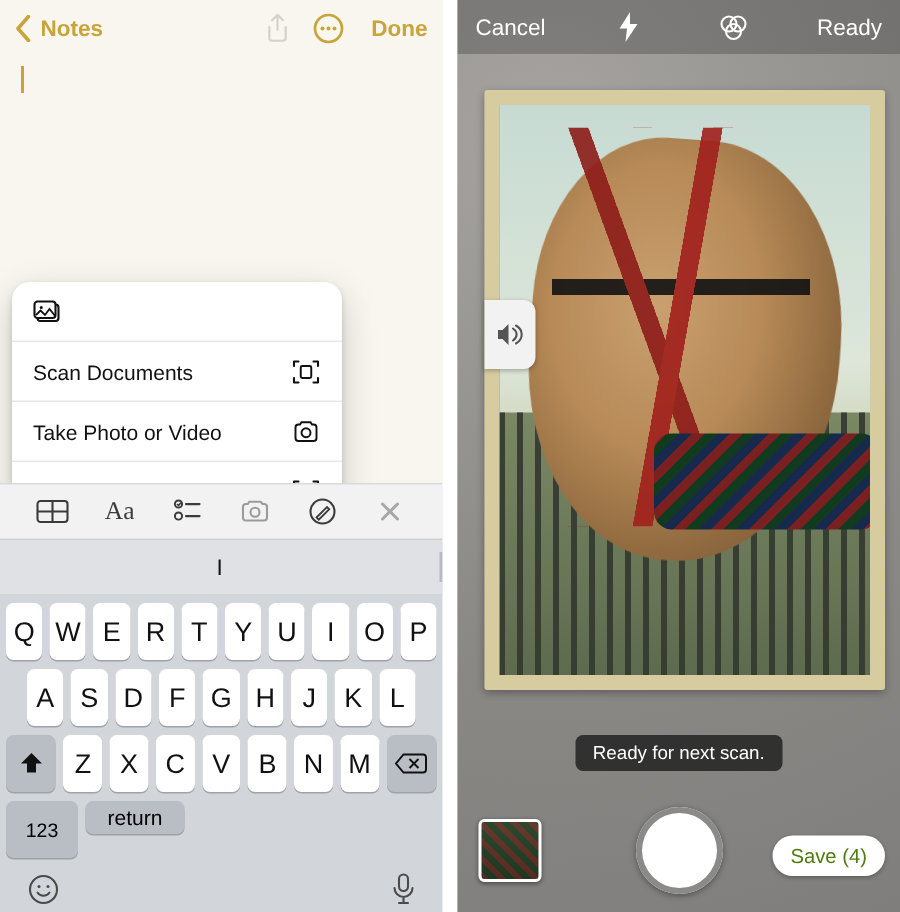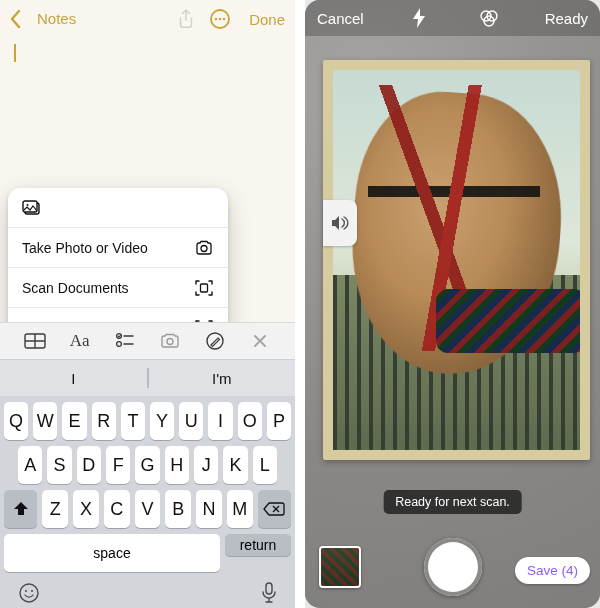--- a/index.html
+++ b/index.html
@@ -4,25 +4,25 @@
 <style>
   * { box-sizing: border-box; margin: 0; padding: 0; }
   html, body { width: 600px; height: 608px; overflow: hidden; font-family: -apple-system, "Helvetica Neue", Arial, sans-serif; }
   .stage { display: flex; width: 600px; height: 608px; background: #e8e8e8; }
   .phone { width: 295px; height: 608px; position: relative; overflow: hidden; }
   .gap   { width: 10px; height: 608px; background: #ffffff; }
 
   
   .left { background: #f8f6ee; }
   .nav { height: 38px; display: flex; align-items: center; padding: 0 10px; color: #c8a43c; font-size: 15px; }
-  .nav .back { display: flex; align-items: flex-start; gap: 16px; }
+  .nav .back { display: flex; align-items: flex-end; gap: 6px; font-weight: bold; }
   .nav .spacer { flex: 1; }
   .nav .share svg, .nav .more svg { display:block; }
   .nav .share { opacity: .35; margin-right: 14px; }
-  .nav .done { font-weight: 400; margin-left: 18px; }
+  .nav .done { font-weight: 700; margin-left: 18px; }
   .note-body { padding: 6px 14px; height: 150px; }
   .cursor { width: 2px; height: 18px; background: #c8a43c; }
 
   .action-sheet {
     position: absolute; left: 8px; width: 220px; top: 188px;
     background: #fff; border-radius: 12px;
     box-shadow: 0 2px 4px rgba(0,0,0,.15), 0 8px 24px rgba(0,0,0,.18);
     overflow: hidden;
   }
   .action-sheet .row {
@@ -56,21 +56,21 @@
   }
   .krow.mid { padding-left: 18px; padding-right: 18px; }
   .key.fn { background:#b9bdc4; }
   .botrow { display:flex; gap:5px; padding:6px 4px 0 4px; }
   .botrow .k123 { width:48px; height:38px; background:#b9bdc4; border-radius:5px; box-shadow:0 1px 0 #9fa2a7; display:flex; align-items:center; justify-content:center; font-size:13px;}
   .botrow .kspace { flex:1; height:38px; background:#fff; border-radius:5px; box-shadow:0 1px 0 #9fa2a7; display:flex; align-items:center; justify-content:center; font-size:14px;}
   .botrow .kret { width:66px; height:22px; background:#b9bdc4; border-radius:5px; box-shadow:0 1px 0 #9fa2a7; display:flex; align-items:center; justify-content:center; font-size:14px;}
   .kfoot { display:flex; justify-content:space-between; padding:10px 18px 0 18px; color:#4a4a4a; }
 
   
-  .right { background: #8f8f8e; border-radius: 15px; }
+  .right { background: #8f8f8e; }
   .bgstone { position:absolute; inset:0; background:
      radial-gradient(circle at 20% 15%, #a6a3a0 0%, #989693 30%, #8b8986 60%, #7f7e7c 100%);
   }
   .camnav {
     position:absolute; top:0; left:0; right:0; height:36px;
     display:flex; align-items:center; color:#fff; font-size:15px; padding:0 12px;
     background: rgba(60,60,60,.35);
   }
   .camnav .csp { flex:1; }
   .camnav .ic { width:28px; display:flex; justify-content:center; }
@@ -110,21 +110,21 @@
     background: rgba(30,30,30,.82); color:#fff; font-size:12.5px;
     padding:5px 12px; border-radius:5px;
   }
   .controls { position:absolute; left:0; right:0; bottom:0; height:82px; display:flex; align-items:center; }
   .thumb { position:absolute; left:14px; bottom:20px; width:42px; height:42px; border:2px solid #fff; border-radius:4px; overflow:hidden;
     background: linear-gradient(#4d5a3e,#2d3424); box-shadow:0 1px 3px rgba(0,0,0,.4);}
   .thumb::after{content:""; position:absolute; inset:0;
     background: repeating-linear-gradient(45deg,#7a2020 0 4px,#123a1e 4px 8px); opacity:.55;}
   .shutter { position:absolute; left:50%; bottom:12px; transform:translateX(-50%);
     width:58px; height:58px; border-radius:50%; background:#fff; box-shadow: inset 0 0 0 4px #8a8a88, 0 1px 4px rgba(0,0,0,.4);}
-  .save { position:absolute; right:10px; bottom:24px; background:#fff; color:#8b5cf6;
+  .save { position:absolute; right:10px; bottom:24px; background:#fff; color:#4d7c0f;
     font-size:13.5px; padding:6px 12px; border-radius:15px; box-shadow:0 1px 3px rgba(0,0,0,.3);}
 </style>
 </head>
 <body>
 
 <div class="stage">
 
   <div class="phone left">
 
     <div class="nav">
@@ -160,34 +160,34 @@
         <span class="ic">
           <svg width="20" height="16" viewBox="0 0 20 16">
               <rect x="3" y="3" width="14" height="11" rx="2" stroke="#111" stroke-width="1.4" fill="none"></rect>
               <rect x="1" y="1" width="14" height="11" rx="2" stroke="#111" stroke-width="1.4" fill="#fff"></rect>
               <circle cx="5.5" cy="5" r="1" fill="#111"></circle>
               <path d="M2 10l3-3 3 3 3-4 4 5" stroke="#111" stroke-width="1.2" fill="none"></path>
             </svg>
         </span>
       </div>
       <div class="row">
+        <span>Scan Documents</span>
+        <span class="ic">
+          <svg width="20" height="18" viewBox="0 0 20 18">
+              <path d="M2 2h3M2 2v3M18 2h-3M18 2v3M2 16h3M2 16v-3M18 16h-3M18 16v-3" stroke="#111" stroke-width="1.4" fill="none" stroke-linecap="round"></path>
+              <rect x="6.5" y="5" width="7" height="8" rx="1" stroke="#111" stroke-width="1.3" fill="none"></rect>
+            </svg>
+        </span>
+      </div>
+      <div class="row">
         <span>Take Photo or Video</span>
         <span class="ic">
           <svg width="20" height="16" viewBox="0 0 20 16">
               <path d="M3 5a2 2 0 0 1 2-2h1l1-1.5h6L14 3h1a2 2 0 0 1 2 2v7a2 2 0 0 1-2 2H5a2 2 0 0 1-2-2z" stroke="#111" stroke-width="1.3" fill="none"></path>
               <circle cx="10" cy="8.5" r="3" stroke="#111" stroke-width="1.3" fill="none"></circle>
-            </svg>
-        </span>
-      </div>
-      <div class="row">
-        <span>Scan Documents</span>
-        <span class="ic">
-          <svg width="20" height="18" viewBox="0 0 20 18">
-              <path d="M2 2h3M2 2v3M18 2h-3M18 2v3M2 16h3M2 16v-3M18 16h-3M18 16v-3" stroke="#111" stroke-width="1.4" fill="none" stroke-linecap="round"></path>
-              <rect x="6.5" y="5" width="7" height="8" rx="1" stroke="#111" stroke-width="1.3" fill="none"></rect>
             </svg>
         </span>
       </div>
       <div class="row">
         <span>Scan Text</span>
         <span class="ic">
           <svg width="20" height="18" viewBox="0 0 20 18">
               <path d="M2 2h3M2 2v3M18 2h-3M18 2v3M2 16h3M2 16v-3M18 16h-3M18 16v-3" stroke="#111" stroke-width="1.4" fill="none" stroke-linecap="round"></path>
               <path d="M6 7h8M6 9h8M6 11h5" stroke="#111" stroke-width="1.3" stroke-linecap="round"></path>
             </svg>
@@ -229,21 +229,20 @@
             <path d="M2 2l10 10M12 2L2 12" stroke="#a7a7a7" stroke-width="2" stroke-linecap="round"></path>
           </svg>
       </div>
     </div>
 
     <div class="kbd">
       <div class="sugg">
         <div class="s">I</div>
         <div class="sep"></div>
         <div class="sep"></div>
-        <div class="s">I'm</div>
       </div>
 
       <div class="krow">
         <div class="key">Q</div>
         <div class="key">W</div>
         <div class="key">E</div>
         <div class="key">R</div>
         <div class="key">T</div>
         <div class="key">Y</div>
         <div class="key">U</div>
@@ -276,21 +275,21 @@
         <div class="key">N</div>
         <div class="key">M</div>
         <div class="key fn" style="flex:1.3">
           <svg width="22" height="14" viewBox="0 0 22 14">
               <path d="M6 1h13a2 2 0 0 1 2 2v8a2 2 0 0 1-2 2H6L1 7z" stroke="#111" stroke-width="1.3" fill="none"></path>
               <path d="M10 4l6 6M16 4l-6 6" stroke="#111" stroke-width="1.3"></path>
             </svg>
         </div>
       </div>
       <div class="botrow">
-        <div class="kspace">space</div>
+        <div class="k123">123</div>
         <div class="kret">return</div>
       </div>
       <div class="kfoot">
         <div>
           <svg width="22" height="22" viewBox="0 0 22 22">
               <circle cx="11" cy="11" r="9" stroke="#4a4a4a" stroke-width="1.4" fill="none"></circle>
               <circle cx="8" cy="9" r="1" fill="#4a4a4a"></circle>
               <circle cx="14" cy="9" r="1" fill="#4a4a4a"></circle>
               <path d="M7 13c1 1.5 2.4 2.2 4 2.2s3-.7 4-2.2" stroke="#4a4a4a" stroke-width="1.3" fill="none" stroke-linecap="round"></path>
             </svg>

